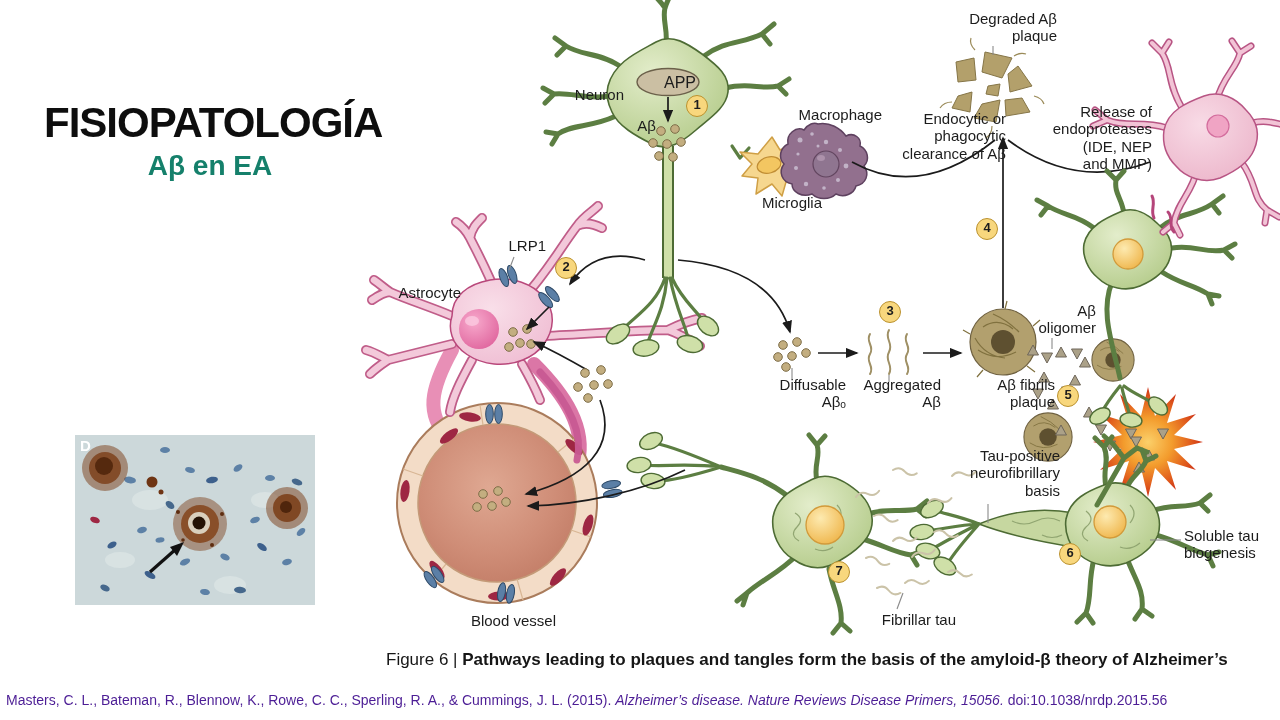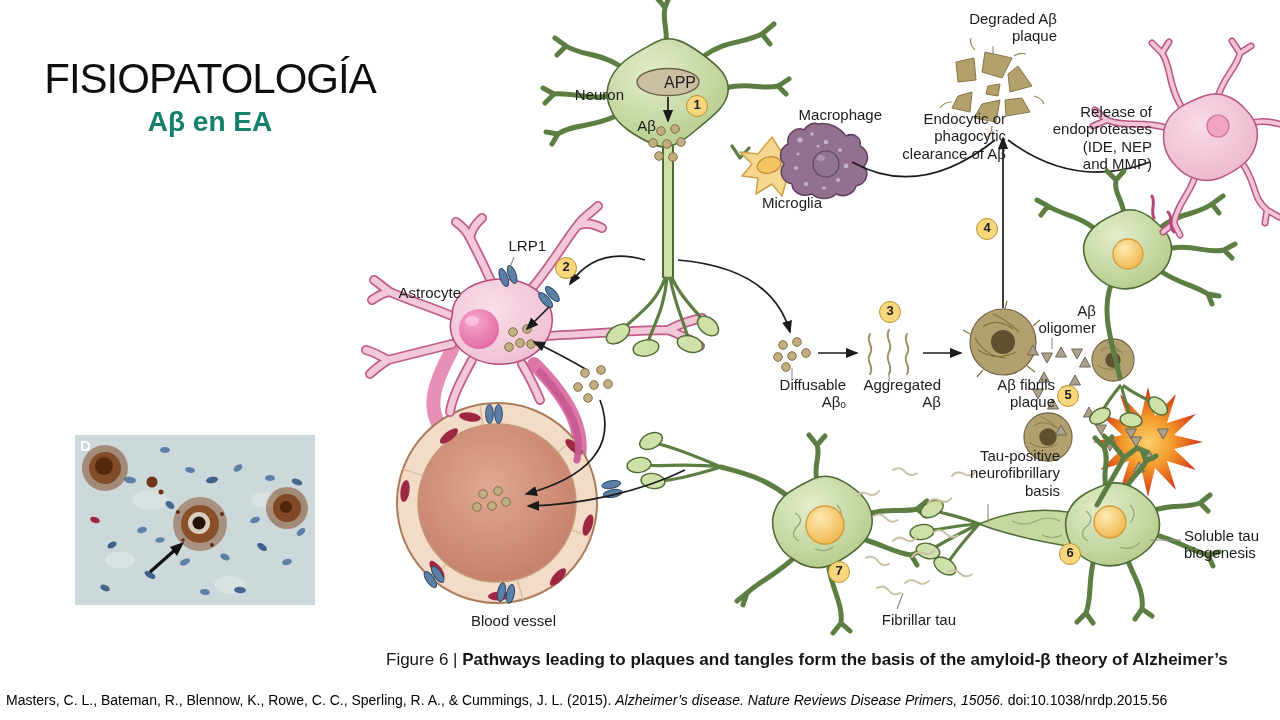--- a/index.html
+++ b/index.html
@@ -6,27 +6,27 @@
   #stage{position:relative;width:1280px;height:720px;background:#fff;overflow:hidden;
          font-family:"Liberation Sans","DejaVu Sans",sans-serif;}
   #art{position:absolute;left:0;top:0;z-index:1;}
   .lbl{position:absolute;z-index:3;font-size:15px;line-height:1.16;color:#1c1c1c;
        text-align:right;white-space:pre-line;}
   .lbl.left{text-align:left}.lbl.right{text-align:right}
   .step{position:absolute;z-index:4;width:22px;height:22px;border-radius:50%;
         background:#f8d77d;border:1.5px solid #bb922f;box-sizing:border-box;
         font-size:13px;font-weight:600;line-height:18px;text-align:center;color:#1d1d1d;}
   .titleblock{position:absolute;left:44px;top:56px;width:332px;z-index:3;text-align:center;}
-  .t1{font-size:42px;font-weight:400;letter-spacing:-1px;color:#0e0e0e;line-height:1.1;}
+  .t1{font-size:42px;font-weight:700;letter-spacing:-1px;color:#0e0e0e;line-height:1.1;margin-top:44px;}
   .t2{font-size:28px;font-weight:700;color:#15806b;line-height:1.15;margin-top:4px;}
   .caption{position:absolute;left:386px;top:650px;width:860px;z-index:3;
            font-size:17px;color:#161616;white-space:nowrap;}
   .caption .pre{font-weight:400;}
   .caption b{font-weight:700;}
-  .cite{position:absolute;left:6px;top:692px;width:1260px;z-index:3;font-size:14px;color:#000000;}
+  .cite{position:absolute;left:6px;top:692px;width:1260px;z-index:3;font-size:14px;color:#4c1d95;}
   .cite i{font-style:italic;}
   .histoD{position:absolute;left:80px;top:437px;z-index:3;color:#fff;font-weight:700;font-size:15px;}
   
   .ab{fill:#c3ae80;stroke:#7d6d47;stroke-width:1;}
   .den{fill:none;stroke:#5c7e42;stroke-width:5;stroke-linecap:round;}
   .den2{fill:none;stroke:#5c7e42;stroke-width:3.2;stroke-linecap:round;}
   .tru{fill:#cfe0a8;stroke:#4d6b34;stroke-width:1.4;}
   .soma{fill:url(#gGreen);stroke:#4d6b34;stroke-width:1.6;}
   .rec ellipse{fill:#5b7fa6;stroke:#2e4a68;stroke-width:1;}
   .ar{fill:none;stroke:#1b1b1b;stroke-width:1.7;marker-end:url(#arr);}

